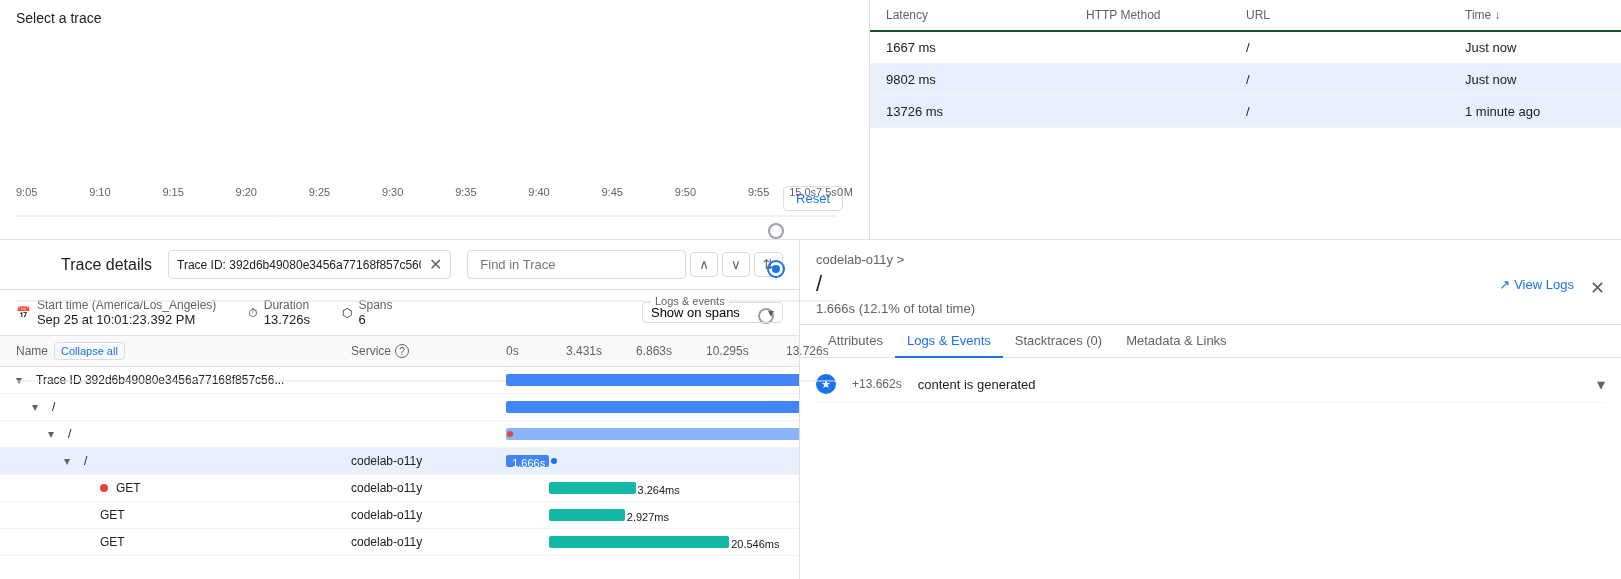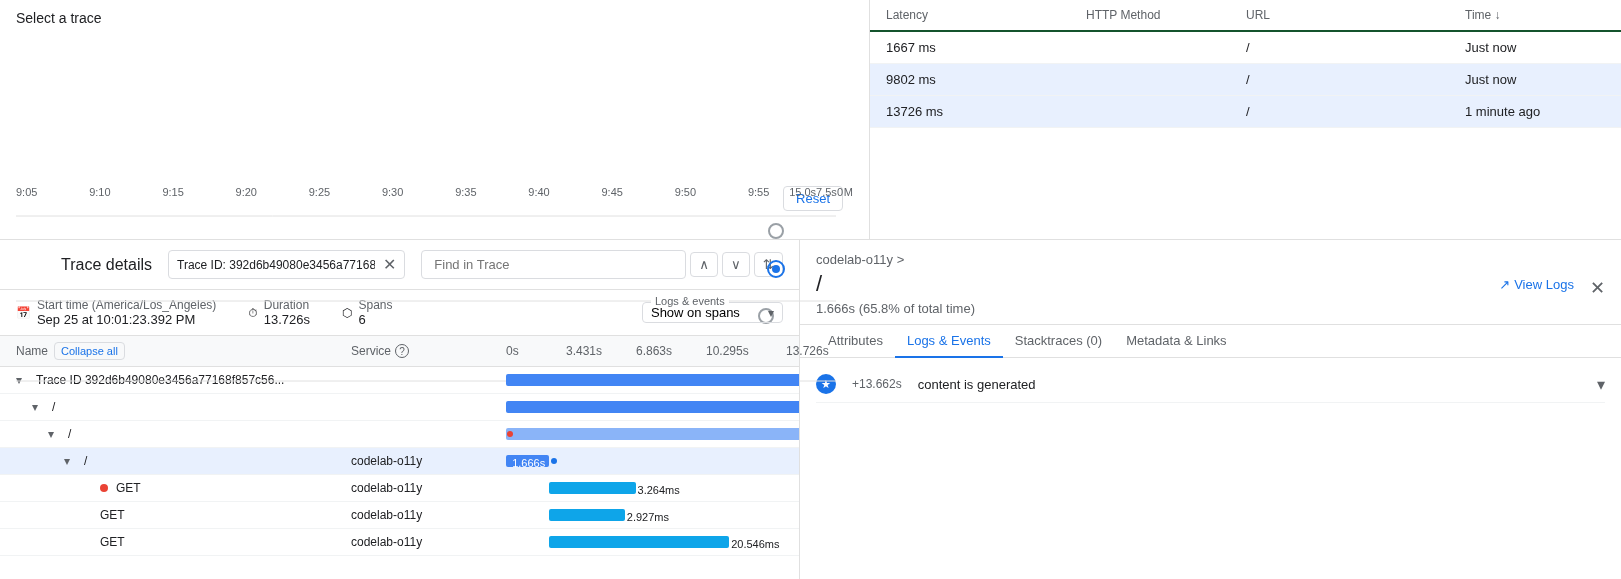--- a/index.html
+++ b/index.html
@@ -142,21 +142,21 @@
       display: flex;
       align-items: center;
       gap: 4px;
     }
 
     .find-input {
       border: 1px solid #dadce0;
       border-radius: 4px;
       padding: 6px 12px;
       font-size: 13px;
-      width: 265px;
+      width: 219px;
       outline: none;
     }
 
     .nav-btn {
       background: none;
       border: 1px solid #dadce0;
       border-radius: 4px;
       padding: 4px 8px;
       cursor: pointer;
       color: #5f6368;
@@ -268,21 +268,21 @@
 
     .bar {
       position: absolute;
       height: 12px;
       top: 3px;
       border-radius: 2px;
     }
 
     .bar-blue { background: #4285f4; }
     .bar-blue-light { background: #8ab4f8; }
-    .bar-gray { background: #0ea5e9; }
+    .bar-gray { background: #14b8a6; }
 
     .bar-label {
       position: absolute;
       font-size: 11px;
       top: 2px;
       right: 4px;
       color: #fff;
     }
 
     .bar-label-dark {
@@ -667,21 +667,21 @@
   </div>
 
   <div class="detail-panel">
     <div class="detail-header">
       <div class="detail-actions">
         <div>
           <div class="detail-breadcrumb">
             <span>codelab-o11y &gt;</span>
           </div>
           <div class="detail-title">/</div>
-          <div class="detail-subtitle">1.666s (65.8% of total time)</div>
+          <div class="detail-subtitle">1.666s (12.1% of total time)</div>
         </div>
         <div style="display:flex; align-items:flex-start; gap:16px; margin-top: 8px;">
           <button class="view-logs-btn">
             <span>↗</span>
             <span>View Logs</span>
           </button>
           <button class="detail-close-btn">✕</button>
         </div>
       </div>
     </div>

